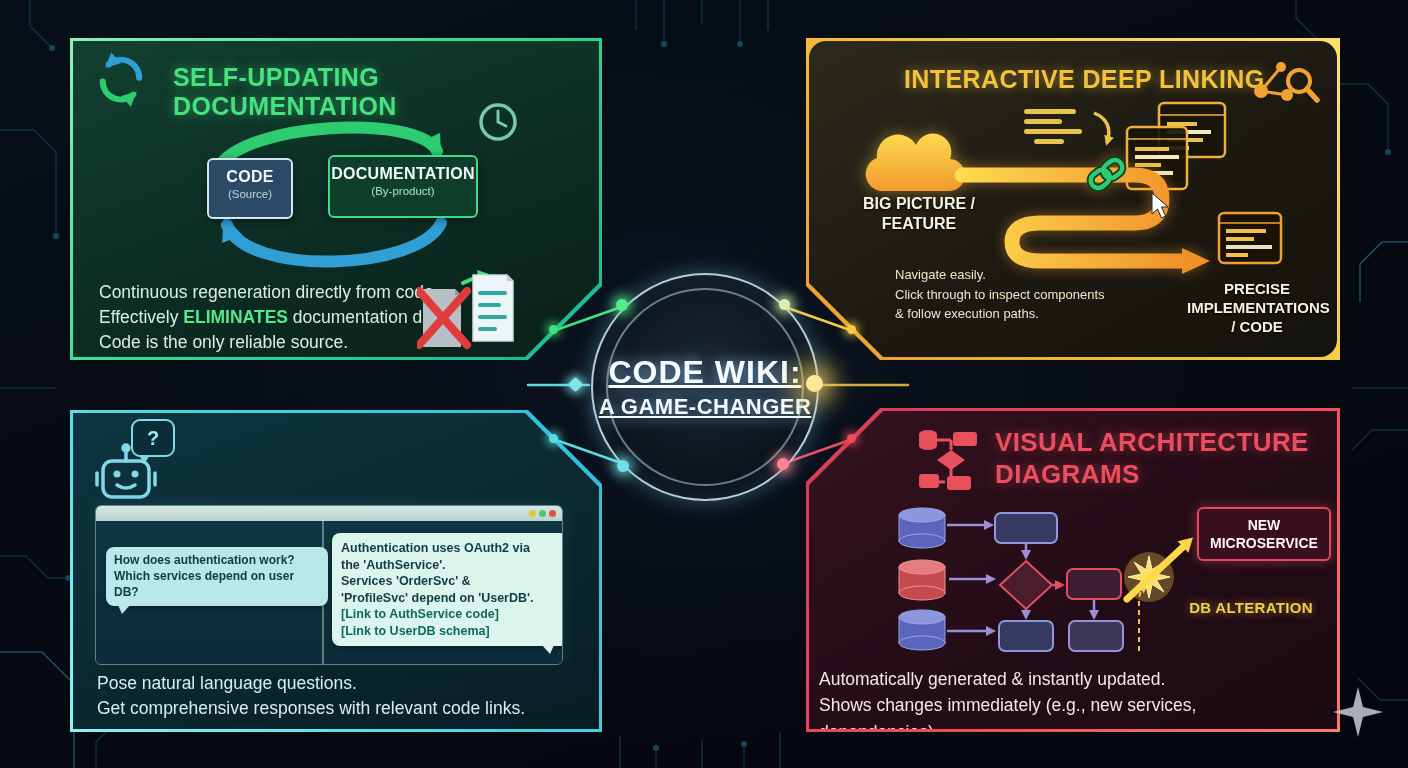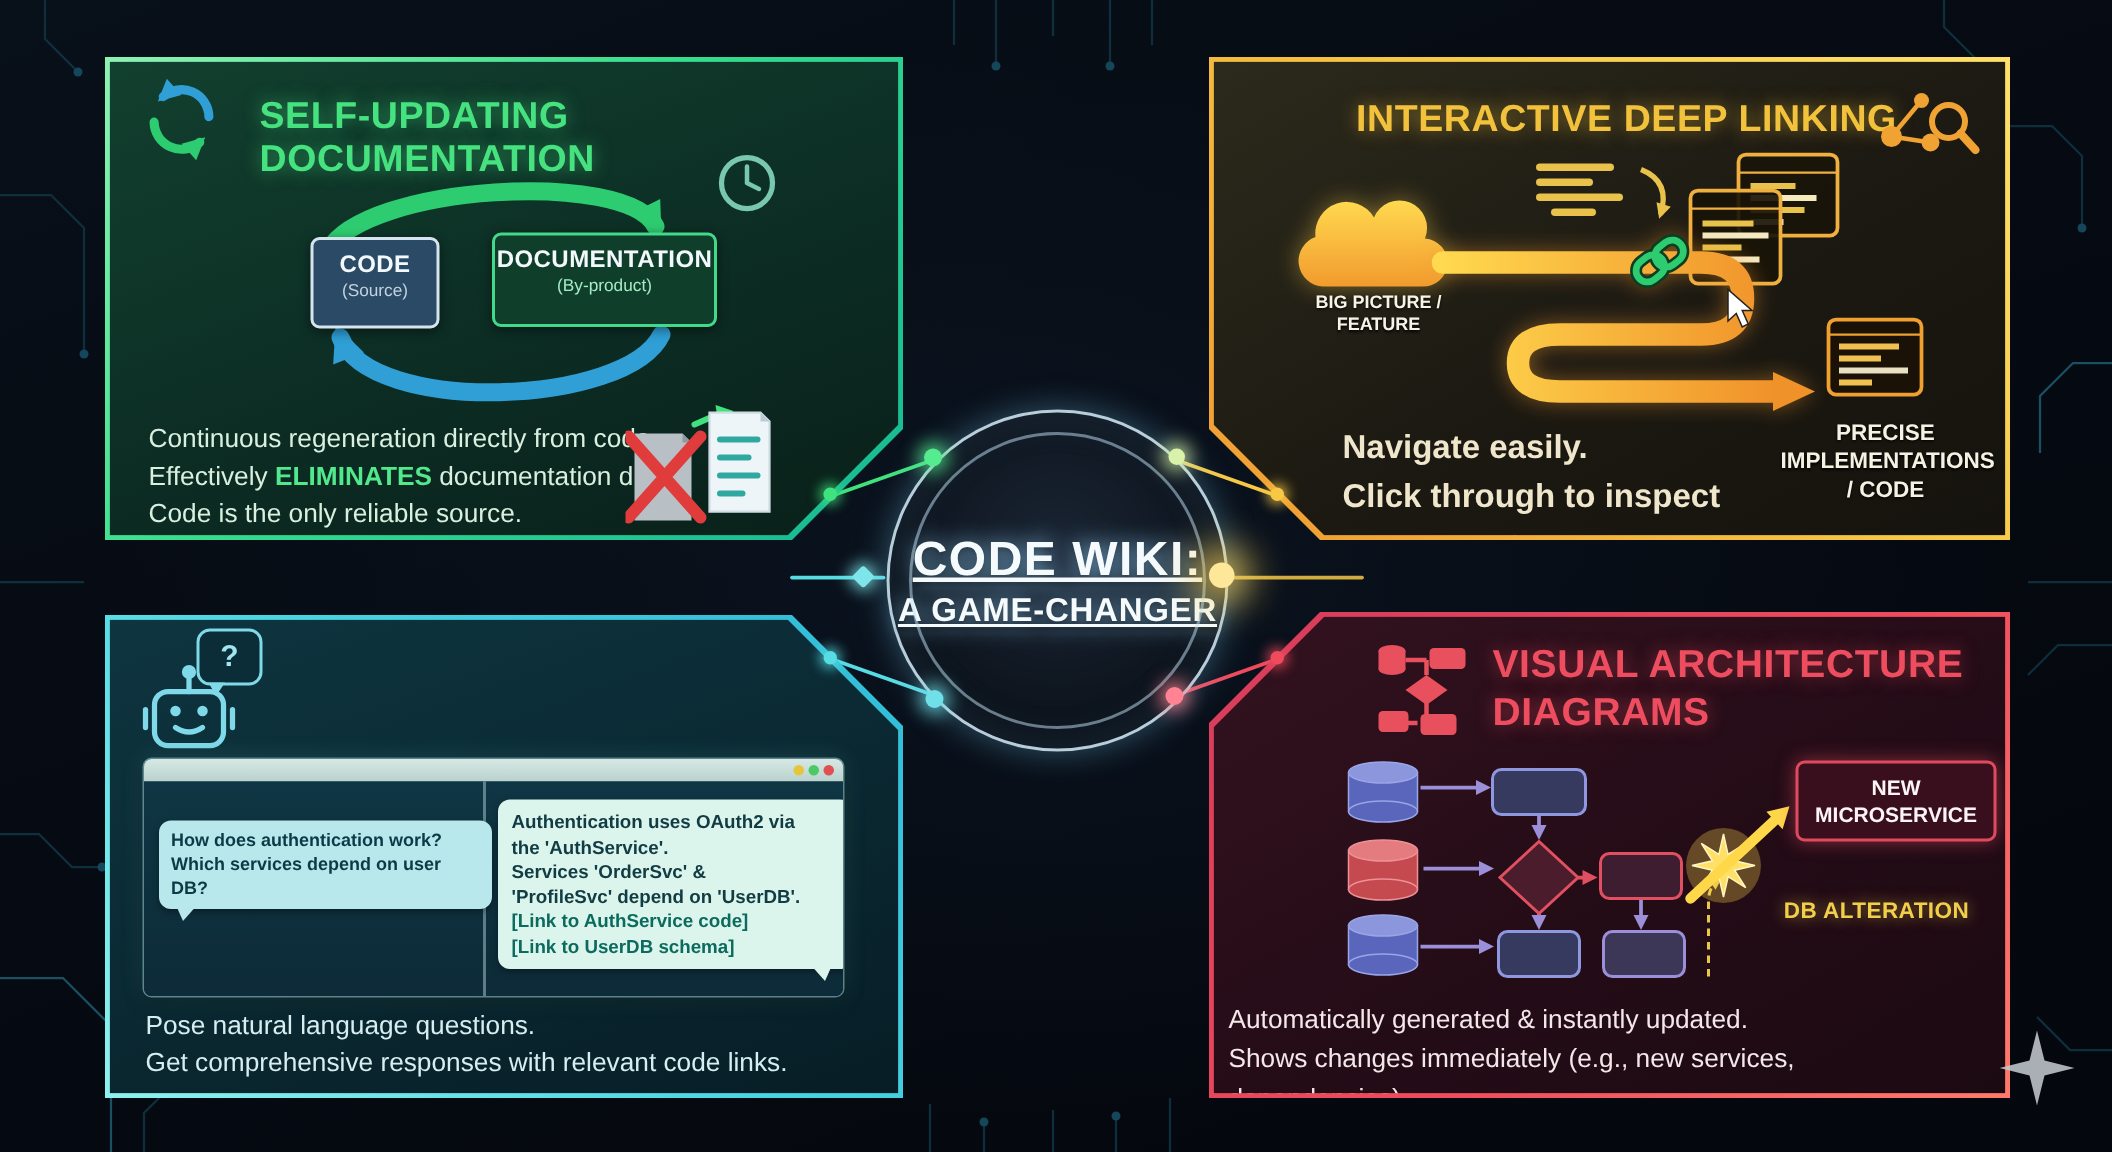--- a/index.html
+++ b/index.html
@@ -21,21 +21,21 @@
   .clip-br{clip-path:polygon(74px 0,100% 0,100% 100%,0 100%,0 74px)}
 
   .panel--tl{left:70px;top:38px;width:532px;height:322px;
     background:linear-gradient(135deg,#8df2b4,#35dd8d 45%,#14b795);
     filter:drop-shadow(0 0 10px rgba(62,226,125,.5));}
   .panel--tl .panel-inner{background:linear-gradient(160deg,#12402f,#0c2d24 55%,#092019);}
 
   .panel--tr{left:806px;top:38px;width:534px;height:322px;
     background:linear-gradient(225deg,#ffe06a,#f6c845 45%,#f09a30);
     filter:drop-shadow(0 0 10px rgba(246,200,69,.5));}
-  .panel--tr .panel-inner{background:linear-gradient(150deg,#2c2a1c,#1c1912 55%,#15130d);}
+  .panel--tr .panel-inner{background:linear-gradient(150deg,#2c2a1c,#1c1912 55%,#15130d);border-radius:17px;}
 
   .panel--bl{left:70px;top:410px;width:532px;height:322px;
     background:linear-gradient(45deg,#8ef2ef,#49d6e2 50%,#2fb9d6);
     filter:drop-shadow(0 0 10px rgba(110,224,232,.5));}
   .panel--bl .panel-inner{background:linear-gradient(160deg,#0e3540,#0a2730 60%,#071d26);}
 
   .panel--br{left:806px;top:408px;width:534px;height:324px;
     background:linear-gradient(315deg,#ff7a6a,#ef4b5d 45%,#d63b5a);
     filter:drop-shadow(0 0 10px rgba(239,75,93,.5));}
   .panel--br .panel-inner{background:linear-gradient(150deg,#33121f,#240c17 55%,#1c0a12);}
@@ -54,29 +54,29 @@
   .tl-docbox .bx-sub{color:#a4eac4;}
   .tl-body{position:absolute;left:26px;top:239px;font-size:17.5px;line-height:1.44;color:#d9efdf;}
   .em-green{color:#52e88c;font-weight:800;}
   .tl-docs{position:absolute;left:344px;top:222px}
 
   
   .tr-title{position:absolute;left:95px;top:24px;margin:0;font-size:25px;font-weight:700;letter-spacing:.4px;
     color:var(--c-yellow,#f2c23c);text-shadow:0 0 12px rgba(242,194,60,.55);}
   .tr-molecule{position:absolute;left:438px;top:14px}
   .tr-cloud{position:absolute;left:45px;top:88px;filter:drop-shadow(0 0 8px rgba(246,200,69,.45));}
-  .tr-bigpic{position:absolute;left:40px;top:153px;width:140px;text-align:center;font-size:12px;font-weight:700;
+  .tr-bigpic{position:absolute;left:40px;top:153px;width:140px;text-align:center;font-size:16px;font-weight:700;
     color:#f7f3e6;line-height:1.25;text-shadow:0 1px 2px #000;}
   .tr-codelines{position:absolute;left:215px;top:64px}
   .tr-windows{position:absolute;left:316px;top:60px}
   .tr-spath{position:absolute;left:145px;top:108px;filter:drop-shadow(0 0 7px rgba(245,155,45,.45));}
   .tr-window2{position:absolute;left:408px;top:170px}
   .tr-precise{position:absolute;left:378px;top:238px;width:140px;text-align:center;font-size:15px;font-weight:700;
     color:#f6f1e3;line-height:1.28;text-shadow:0 1px 2px #000;}
-  .tr-body{position:absolute;left:86px;top:240px;width:285px;font-size:22px;line-height:1.5;color:#efe6cb;font-weight:bold;}
+  .tr-body{position:absolute;left:86px;top:224px;width:285px;font-size:13px;line-height:1.5;color:#efe6cb;}
 
   
   .bl-robot{position:absolute;left:20px;top:28px}
   .bl-bubble{position:absolute;left:58px;top:6px;width:40px;height:34px;border:2.5px solid #7fd9e8;border-radius:9px;
     display:flex;align-items:center;justify-content:center;color:#9fe6f0;font-weight:800;font-size:20px;
     background:rgba(10,40,50,.5);}
   .bl-bubble:after{content:"";position:absolute;left:6px;bottom:-9px;width:0;height:0;
     border-left:5px solid transparent;border-right:6px solid transparent;border-top:9px solid #7fd9e8;}
   .bl-title{position:absolute;left:110px;top:12px;margin:0;font-size:26px;font-weight:700;letter-spacing:.4px;
     color:var(--c-cyan,#c9ecf4);line-height:1.25;text-shadow:0 0 12px rgba(140,225,235,.45);}

